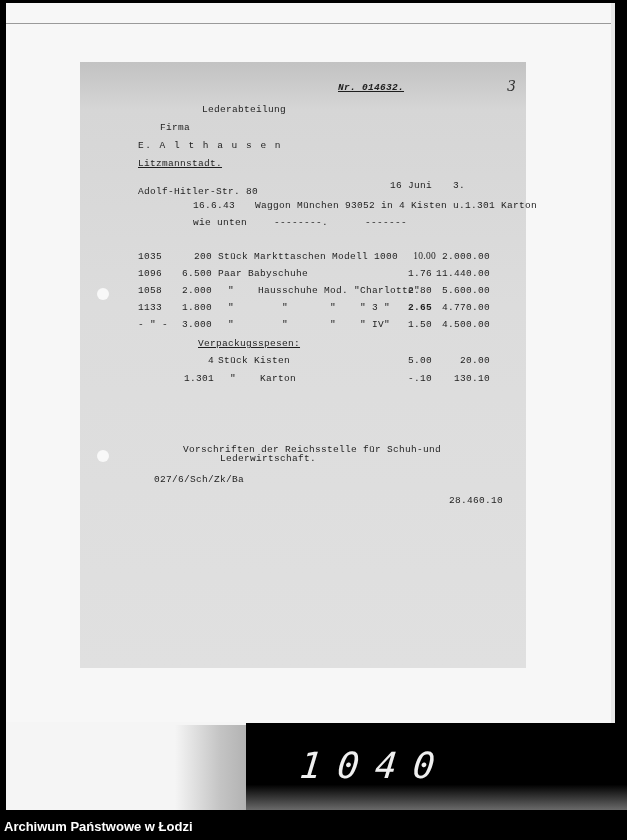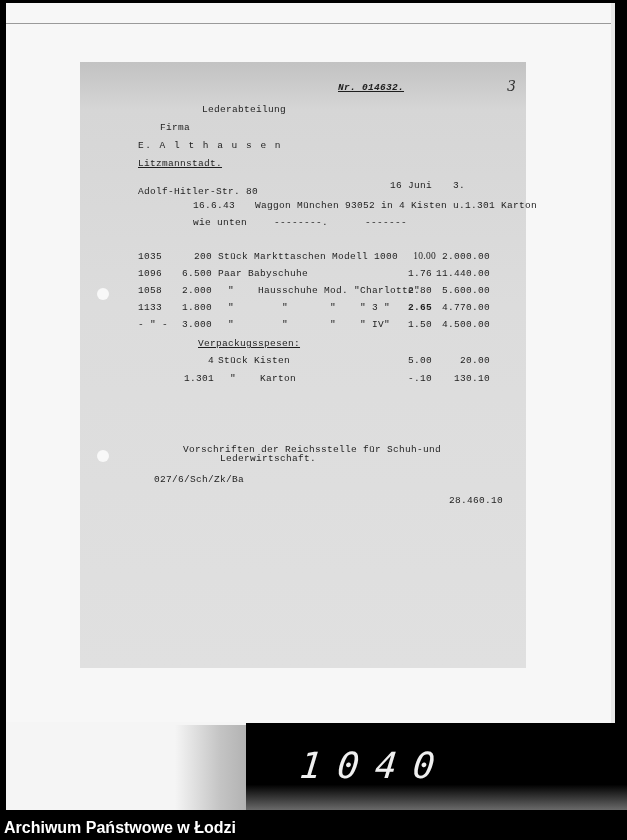--- a/index.html
+++ b/index.html
@@ -34,21 +34,21 @@
     .counter-digits {
       position: absolute; left: 300px; top: 745px; color: #f0f0f0;
       font-family: "DejaVu Sans Mono", monospace; font-size: 36px; letter-spacing: 16px;
       font-style: italic; transform: skewX(-6deg); font-weight: normal;
     }
     .footer {
       position: absolute; left: 0; top: 812px; width: 627px; height: 28px; background: #000;
     }
     .footer-text {
       position: absolute; left: 4px; top: 7px; color: #fff;
-      font-family: "Liberation Sans", sans-serif; font-size: 16px; font-weight: bold;
+      font-family: "Liberation Sans", sans-serif; font-size: 13px; font-weight: bold;
     }
     .scan-white-bottom { position: absolute; left: 6px; top: 722px; width: 240px; height: 88px; background: #f5f5f5; }
   </style>
 </head>
 <body>
 
 <div class="scan-frame">
   <div class="frame-line"></div>
   <div class="right-edge"></div>
 </div>

